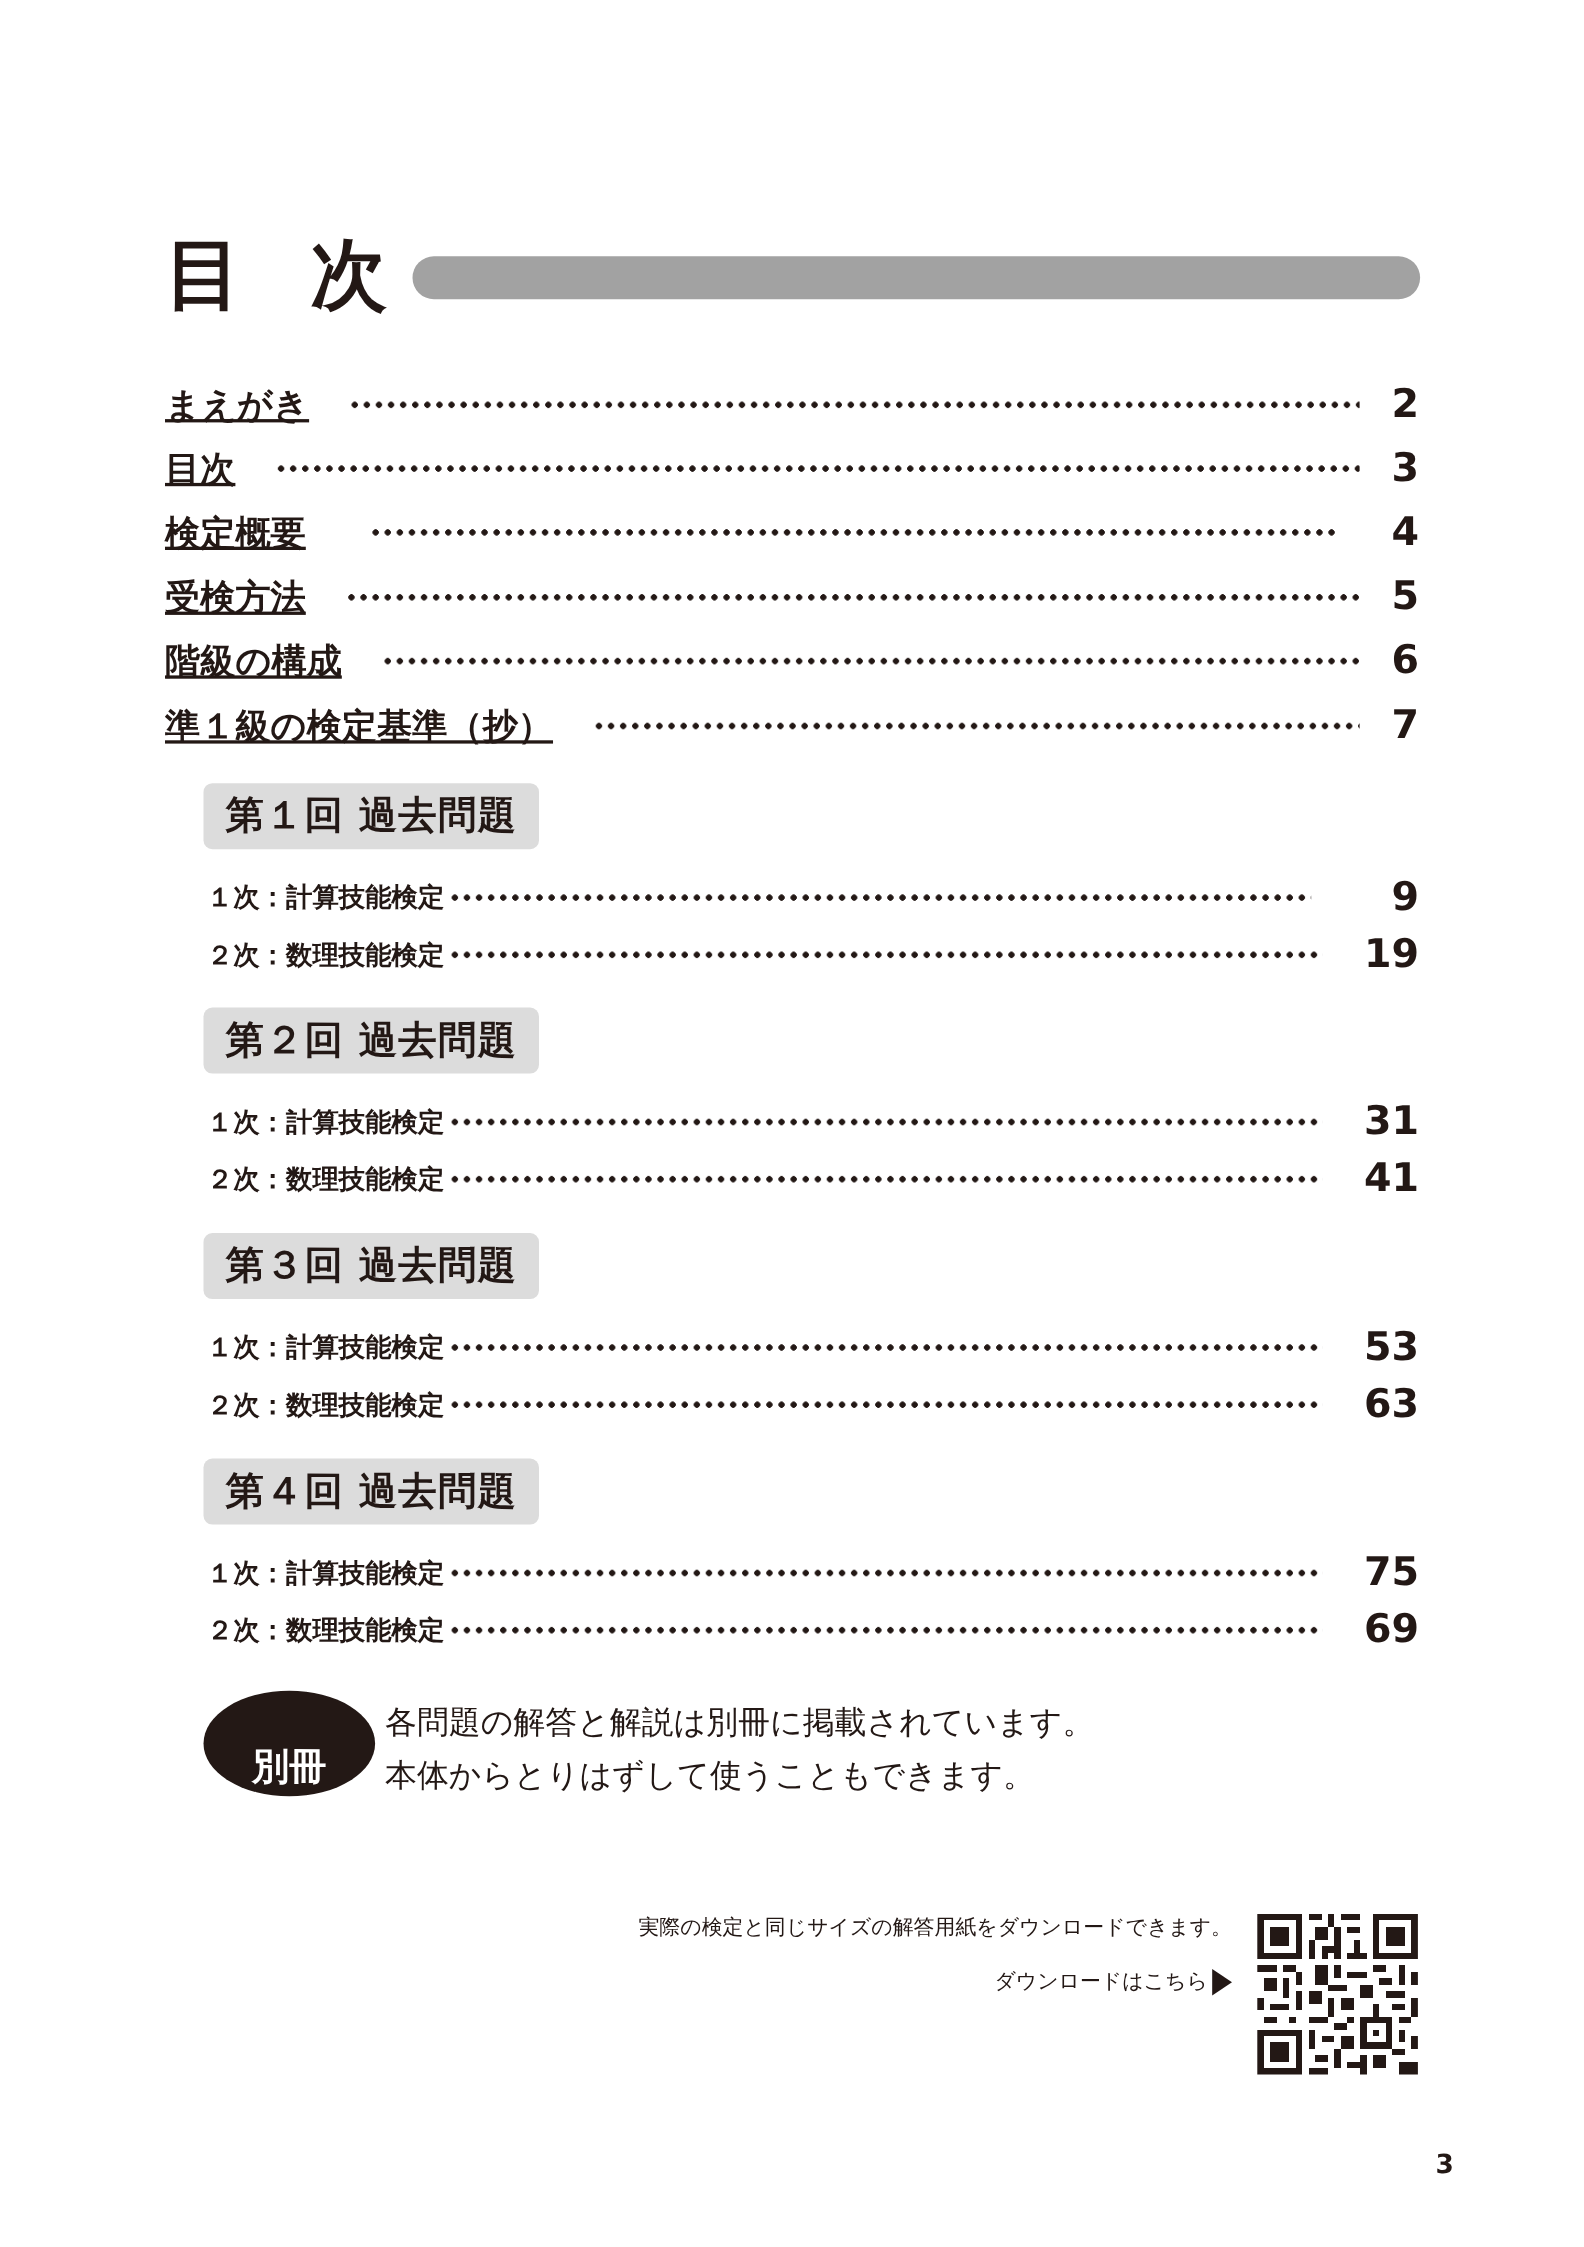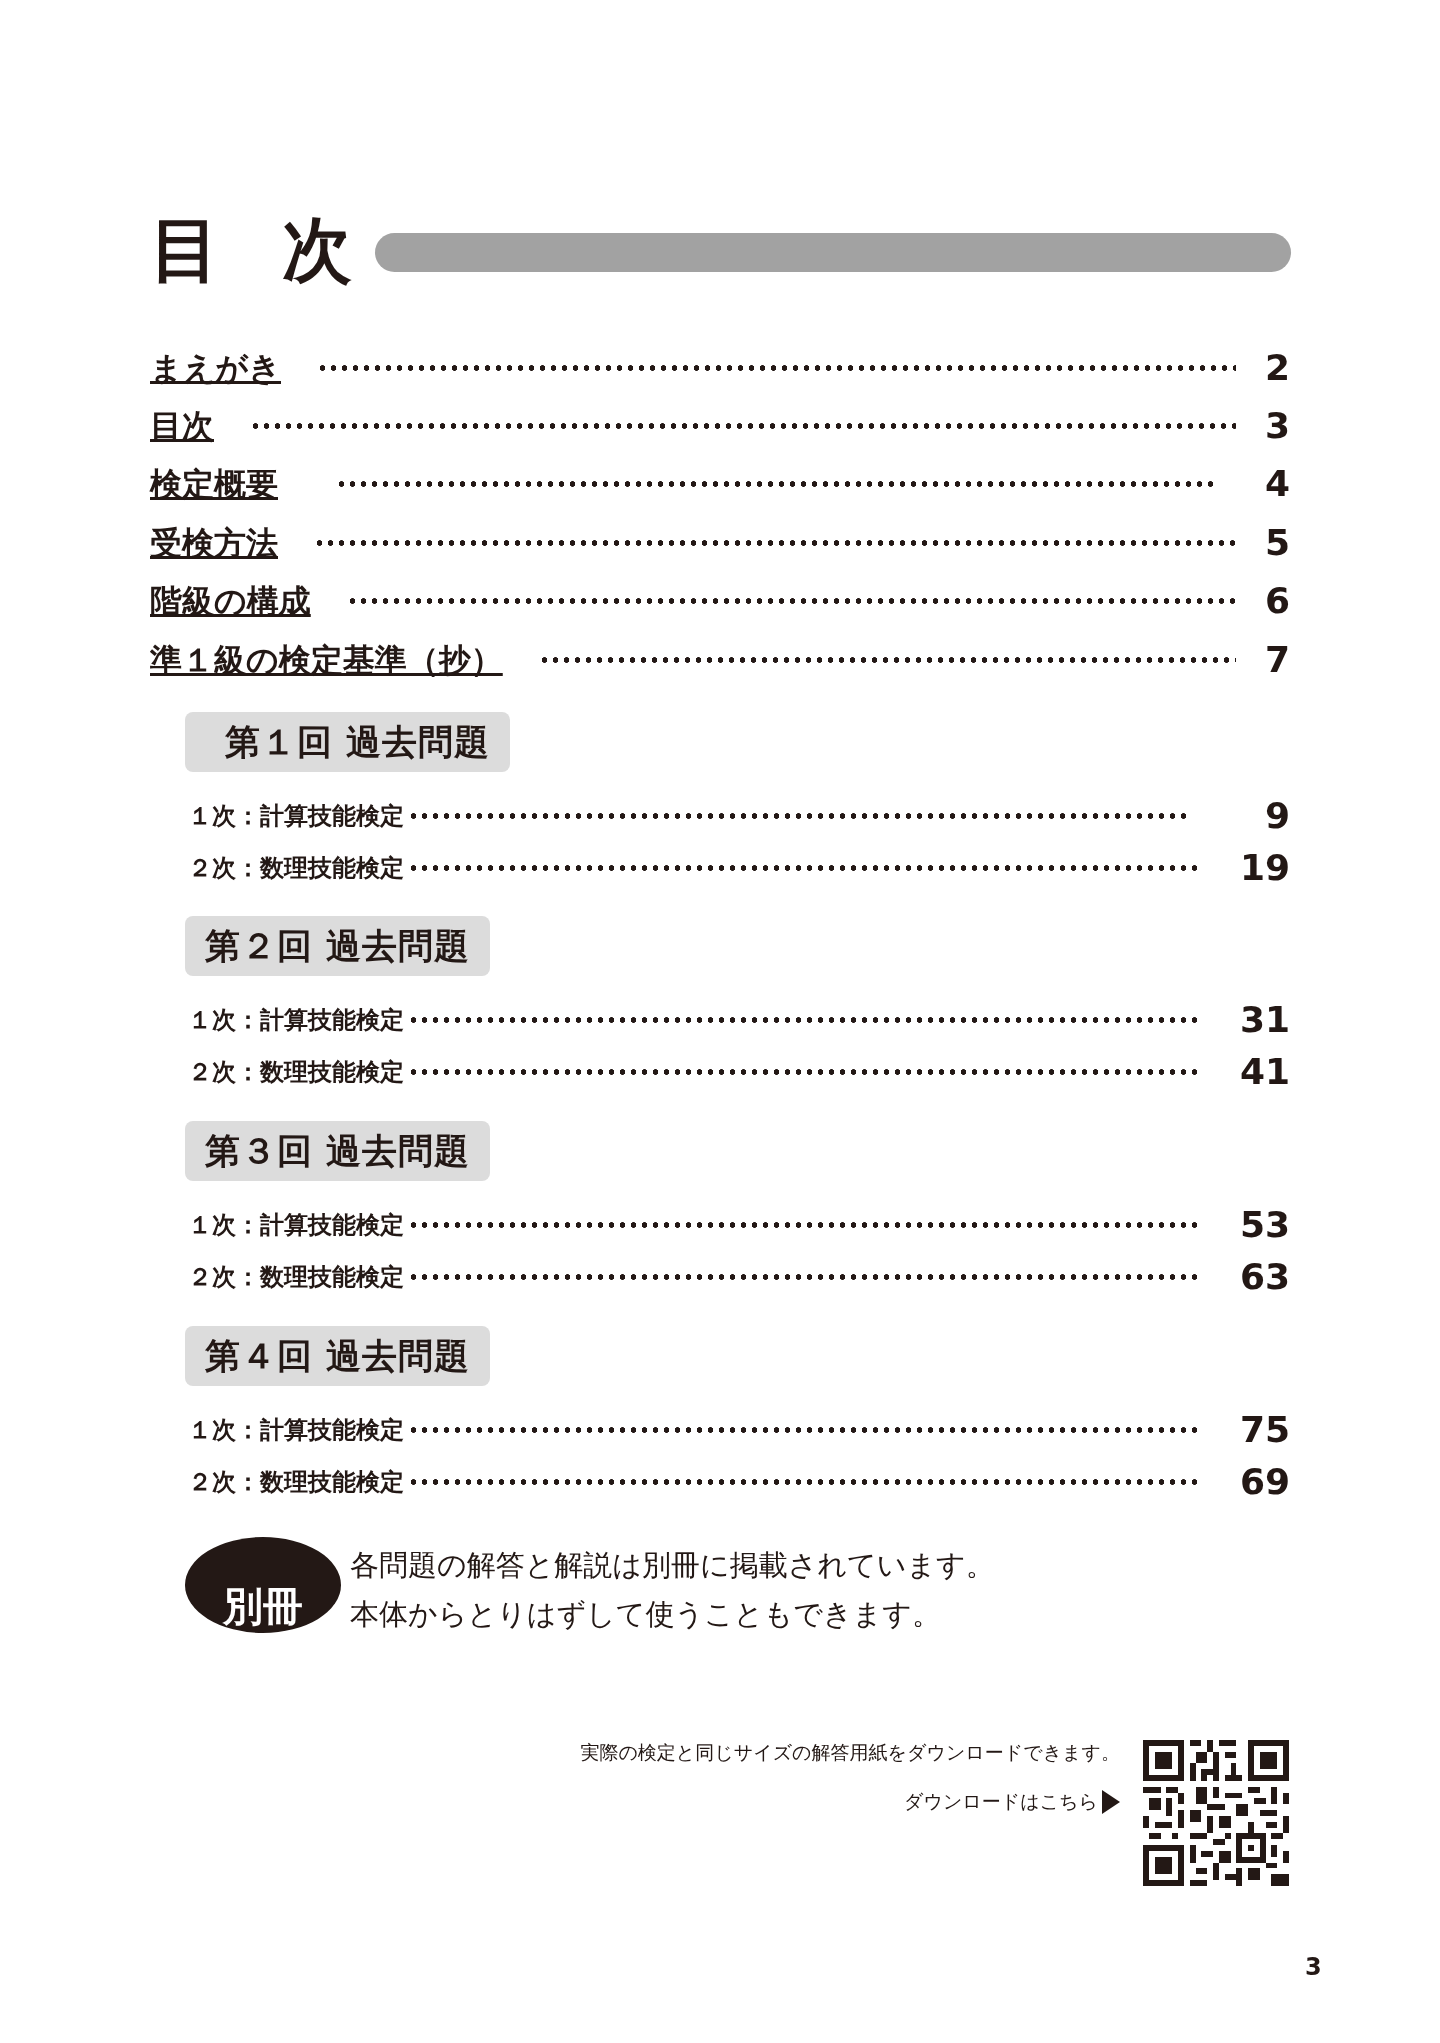--- a/index.html
+++ b/index.html
@@ -65,21 +65,21 @@
   .round-badge span {
     font-size: 35px; font-weight: bold; line-height: 1; letter-spacing: 1px;
   }
 
   .bessatsu-badge {
     position: absolute; left: 185px; top: 1537px; width: 156px; height: 96px;
     border-radius: 50%; background: #231815;
     display: flex; align-items: center; justify-content: center;
   }
   .bessatsu-badge span {
-    color: #ffffff; font-size: 40px; font-weight: bold; line-height: 1; margin-top: 42px;
+    color: #ffffff; font-size: 34px; font-weight: bold; line-height: 1; margin-top: 42px;
   }
   .note-line {
     position: absolute; left: 350px; font-size: 29px; line-height: 1; white-space: nowrap;
     color: #231815;
   }
 
   .download-line {
     position: absolute; right: 320px; font-size: 19px; line-height: 1; white-space: nowrap;
     text-align: right; color: #231815;
   }
@@ -128,21 +128,21 @@
   <span class="label">階級の構成</span>
   <span class="leader"></span>
   <span class="page">6</span>
 </div>
 <div class="toc-row" style="top:638px;">
   <span class="label">準１級の検定基準（抄）</span>
   <span class="leader"></span>
   <span class="page">7</span>
 </div>
 
-<div class="round-badge" style="top:712px;padding-left:20px;">
+<div class="round-badge" style="top:712px;">
   <span>第１回 過去問題</span>
 </div>
 <div class="sub-row first" style="top:794px;">
   <span class="label">１次：計算技能検定</span>
   <span class="leader" style="margin-right:38px;"></span>
   <span class="page">9</span>
 </div>
 <div class="sub-row" style="top:846px;">
   <span class="label">２次：数理技能検定</span>
   <span class="leader"></span>

